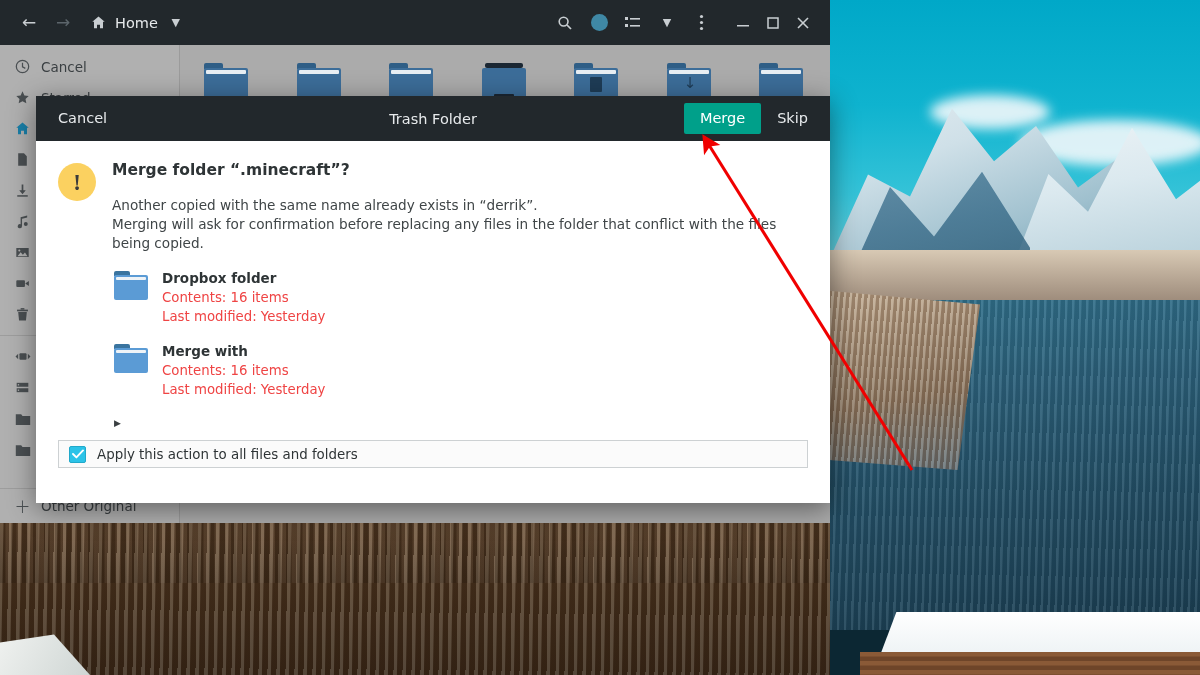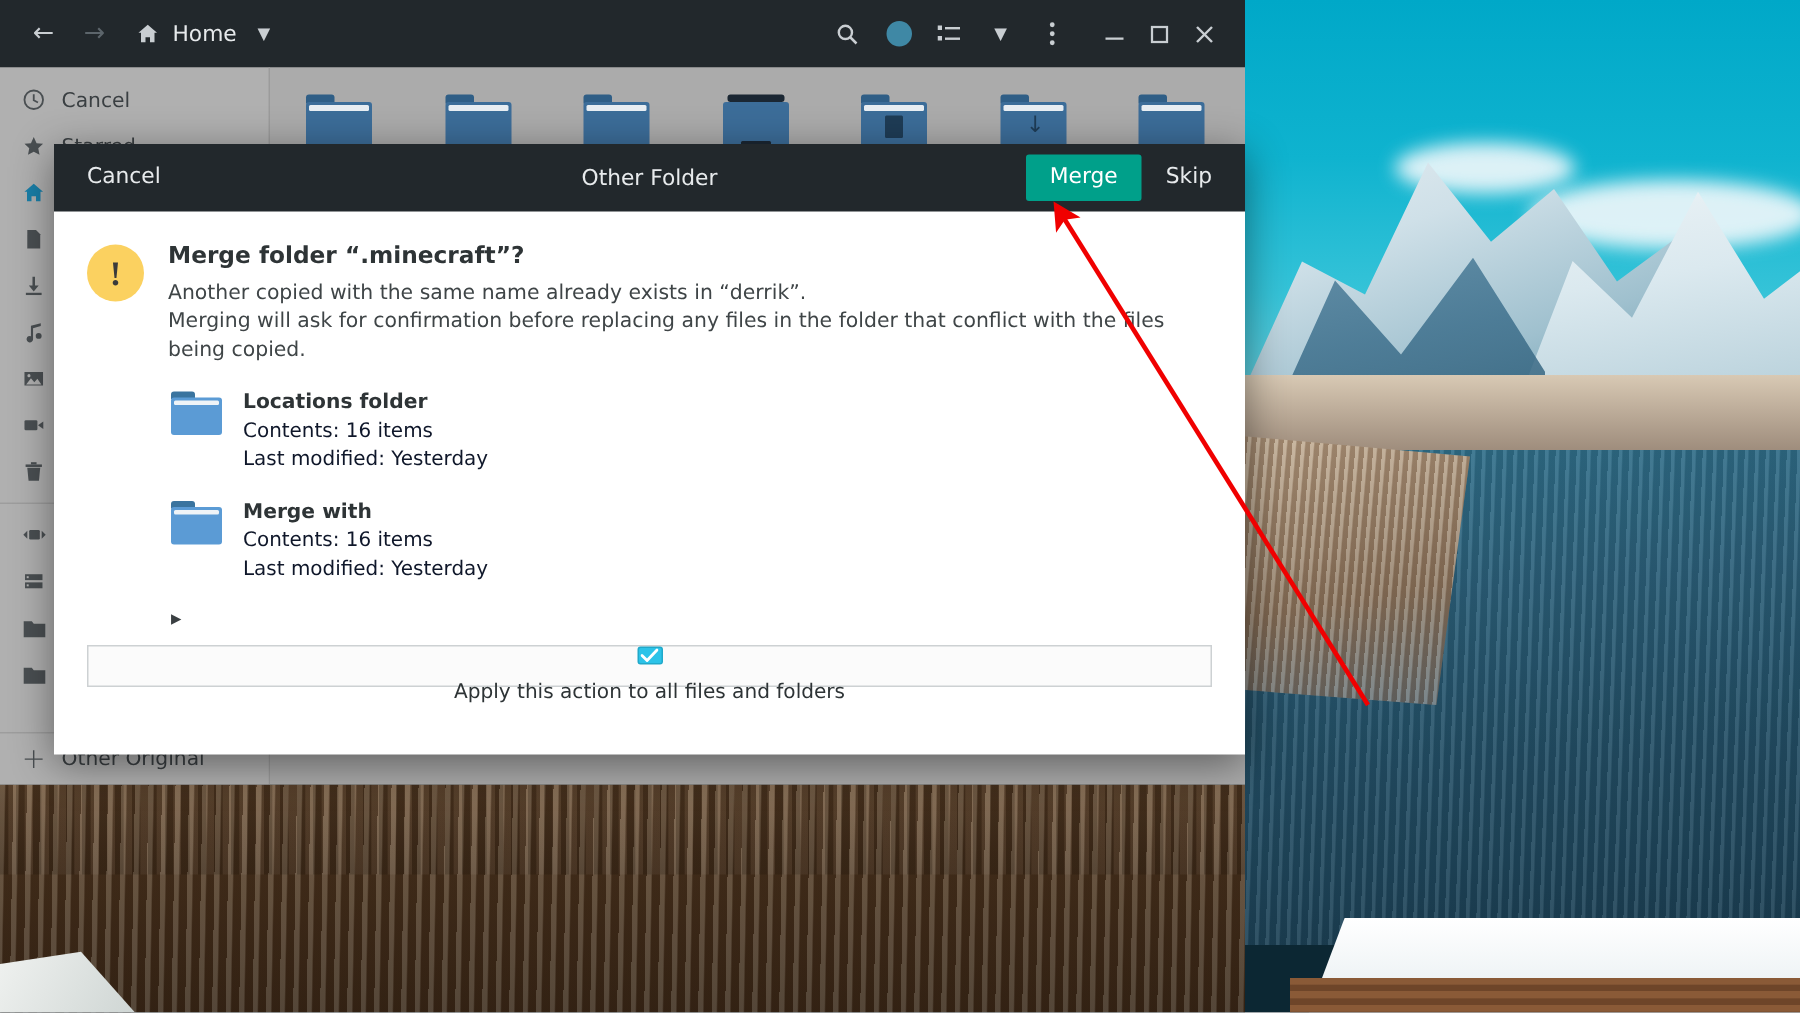--- a/index.html
+++ b/index.html
@@ -168,38 +168,38 @@
   }
   .dlg-body { padding: 20px 22px 0 22px; }
   .dlg-top { display: flex; gap: 16px; }
   .warn {
     width: 38px; height: 38px; border-radius: 50%; background: #fbd160; flex: 0 0 auto;
     display: flex; align-items: center; justify-content: center;
     color: #3b3b3b; font-weight: bold; font-size: 23px; line-height: 1; font-family: "Liberation Serif", serif;
     margin-top: 2px;
   }
   .dlg-h {
-    font-size: 15.5px; font-weight: bold; color: #2e3436; margin-bottom: 7px;
+    font-size: 15.5px; font-weight: bold; color: #2e3436; margin-bottom: 17px;
   }
   .dlg-p { font-size: 13.6px; color: #3f4547; line-height: 19px; }
 
   .frow2 { display: flex; align-items: flex-start; gap: 14px; margin: 16px 0 0 56px; }
   .frow2 .ficon { margin-top: 2px; }
   .frow2 .ftitle { font-size: 13.5px; font-weight: bold; color: #2e3436; line-height: 19px; }
-  .frow2 .fline { font-size: 13.3px; color: #0f172a; line-height: 19px; }
+  .frow2 .fline { font-size: 13.3px; color: #ef4444; line-height: 19px; }
 
   .expander {
     display: flex; align-items: center; gap: 9px; margin: 19px 0 0 56px;
     color: #a9adaf; font-size: 13.4px;
   }
   .expander .tri { font-size: 9px; color: #3a3f42; }
 
   .checkrow {
     margin: 12px 22px 0 22px; border: 1px solid #cdd1d3; background: #fbfbfb;
-    height: 28px; display: flex; align-items: center; gap: 11px; padding: 0 10px; flex-direction: column;
+    height: 28px; display: flex; align-items: center; gap: 11px; padding: 0 10px;
   }
   .cbox {
     width: 17px; height: 17px; background: #2cc3e8; border: 1px solid #21a9ca;
     border-radius: 2px; display: flex; align-items: center; justify-content: center;
     color: #ffffff; font-size: 13px; line-height: 1;
   }
   .checkrow .clbl { font-size: 13.4px; color: #2e3436; }
 
   
   #arrow { position: absolute; left: 0; top: 0; width: 1200px; height: 675px; pointer-events: none; }
@@ -587,21 +587,21 @@
         <div style="position:absolute;left:572px;top:176px;font-size:12.5px;color:#2f3436;">o</div>
         <div style="position:absolute;left:564px;top:268px;font-size:12.5px;color:#2f3436;line-height:14px;width:40px;">ity-a</div>
         <div style="position:absolute;left:564px;top:360px;font-size:12.5px;color:#2f3436;">ron</div>
       </div>
     </div>
   </div>
 
   <div id="dialog">
     <div class="dlg-head">
       <div class="dlg-btn">Cancel</div>
-      <div class="dlg-title">Other Folder</div>
+      <div class="dlg-title">Trash Folder</div>
       <div class="dlg-right">
         <div class="dlg-merge">Merge</div>
         <div class="dlg-btn">Skip</div>
       </div>
     </div>
 
     <div class="dlg-body">
       <div class="dlg-top">
         <div class="warn">!</div>
         <div style="flex:1 1 auto">
@@ -613,21 +613,21 @@
 
       <div class="frow2">
         <div class="ficon">
           <div class="folder lt" style="width:34px;height:30px">
             <div class="tab" style="width:16px;height:5px;background:#3a749f"></div>
             <div class="body" style="width:34px;height:25px;top:4px"></div>
             <div class="strip" style="width:30px;height:3px;top:6px;background:#eef3f7"></div>
           </div>
         </div>
         <div>
-          <div class="ftitle">Locations folder</div>
+          <div class="ftitle">Dropbox folder</div>
           <div class="fline">Contents: 16 items</div>
           <div class="fline">Last modified: Yesterday</div>
         </div>
       </div>
 
       <div class="frow2">
         <div class="ficon">
           <div class="folder lt" style="width:34px;height:30px">
             <div class="tab" style="width:16px;height:5px;background:#3a749f"></div>
             <div class="body" style="width:34px;height:25px;top:4px"></div>

